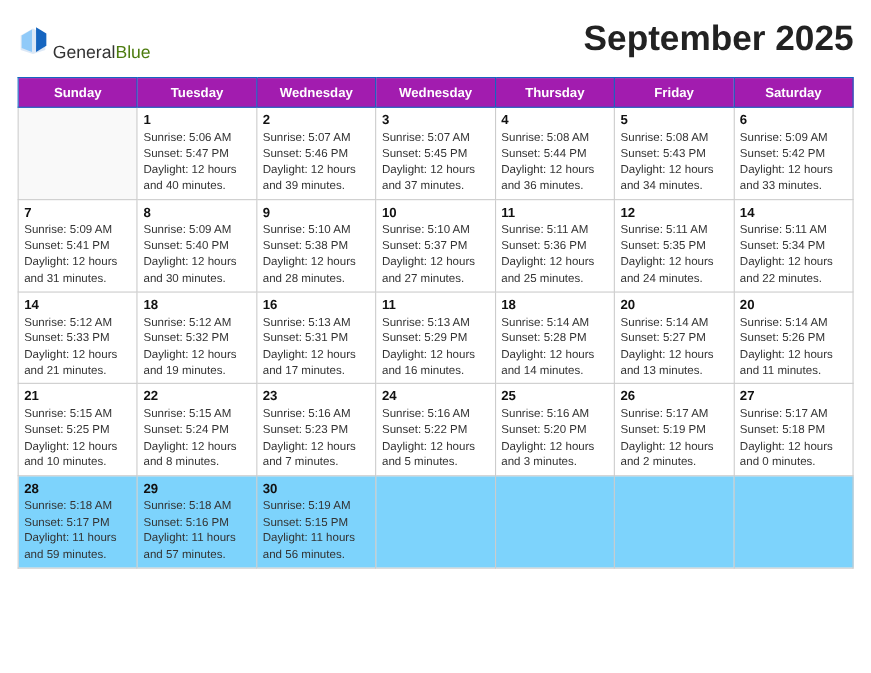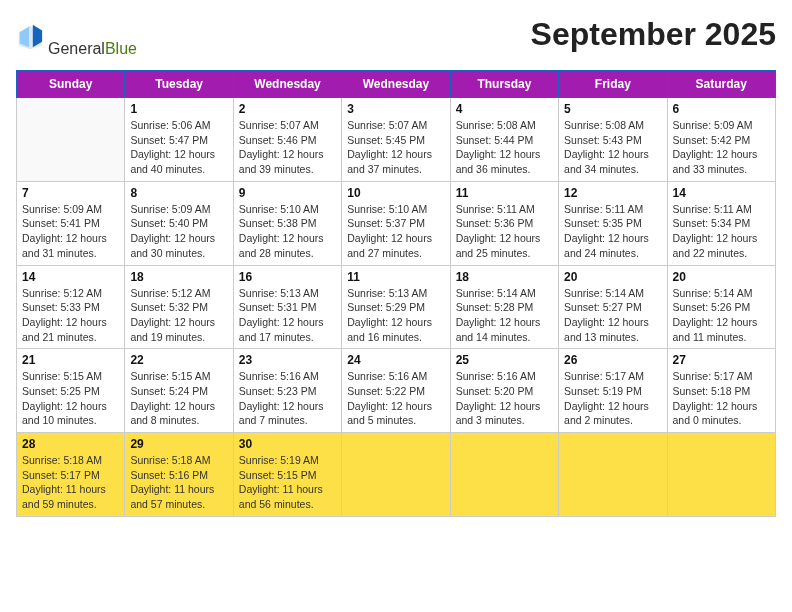--- a/index.html
+++ b/index.html
@@ -58,21 +58,21 @@
       vertical-align: top;
       padding: 4px 5px;
       width: calc(100% / 7);
       min-height: 80px;
       background: #fff;
     }
     .calendar td.empty {
       background: #f9f9f9;
     }
     .calendar td.last-row {
-      background: #fde047;
+      background: #7dd3fc;
     }
     .day-number {
       font-weight: bold;
       font-size: 12px;
       margin-bottom: 2px;
       color: #111;
     }
     .day-detail {
       color: #333;
       font-size: 10.5px;

